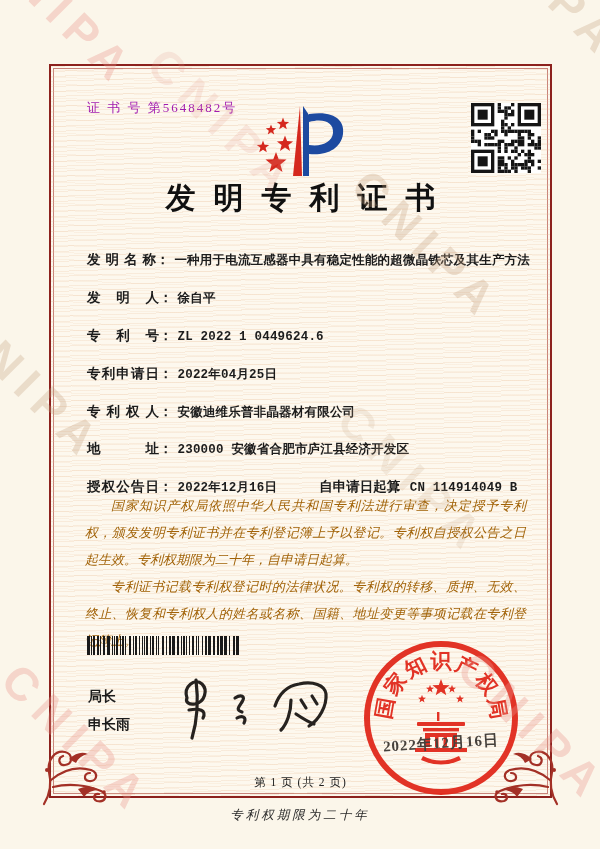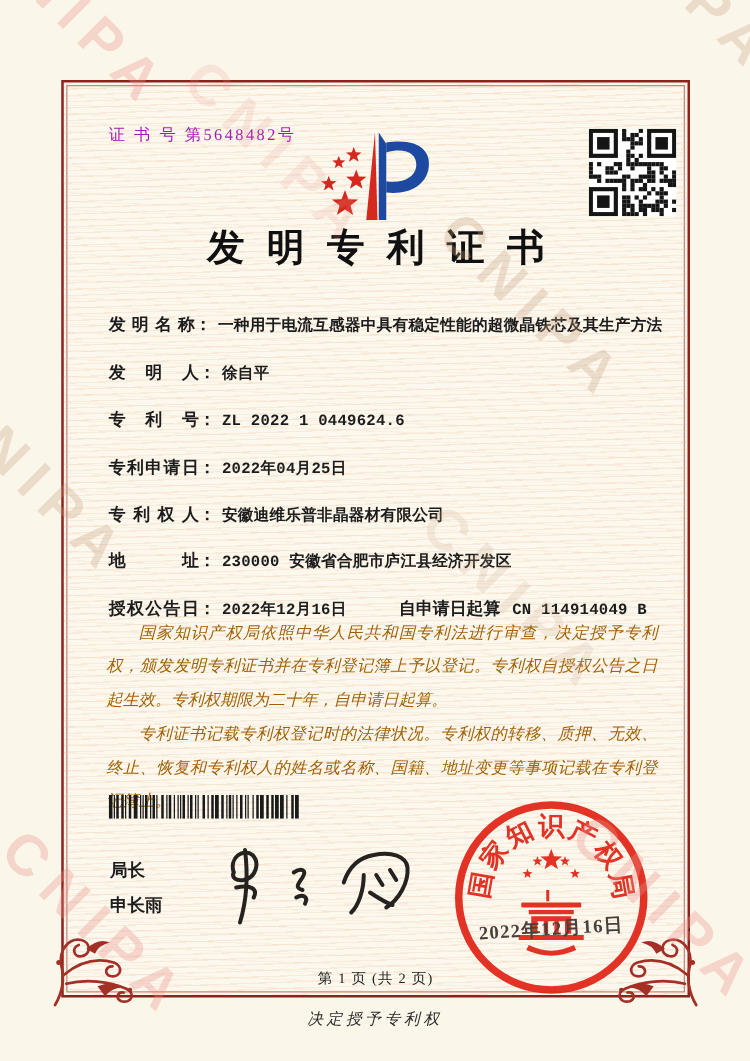--- a/index.html
+++ b/index.html
@@ -410,14 +410,14 @@
       <path d="M15,47 C31,43 49,45 63,51 C71,55 67,63 59,61 C54,59 56,53 61,54"></path>
     </g>
     <g fill="#a33026">
       <path d="M31,19 q10,-9 19,-5 q-9,2 -12,9 z"></path>
       <path d="M40,49 q12,-5 21,1 q-10,0 -15,7 z"></path>
       <circle cx="9" cy="30" r="2"></circle>
       <circle cx="66" cy="52" r="1.8"></circle>
     </g>
   </svg>
 
-  <div class="note">决定授予专利权</div>
+  <div class="note">专利权期限为二十年</div>
 </div>
 
 </body></html>

